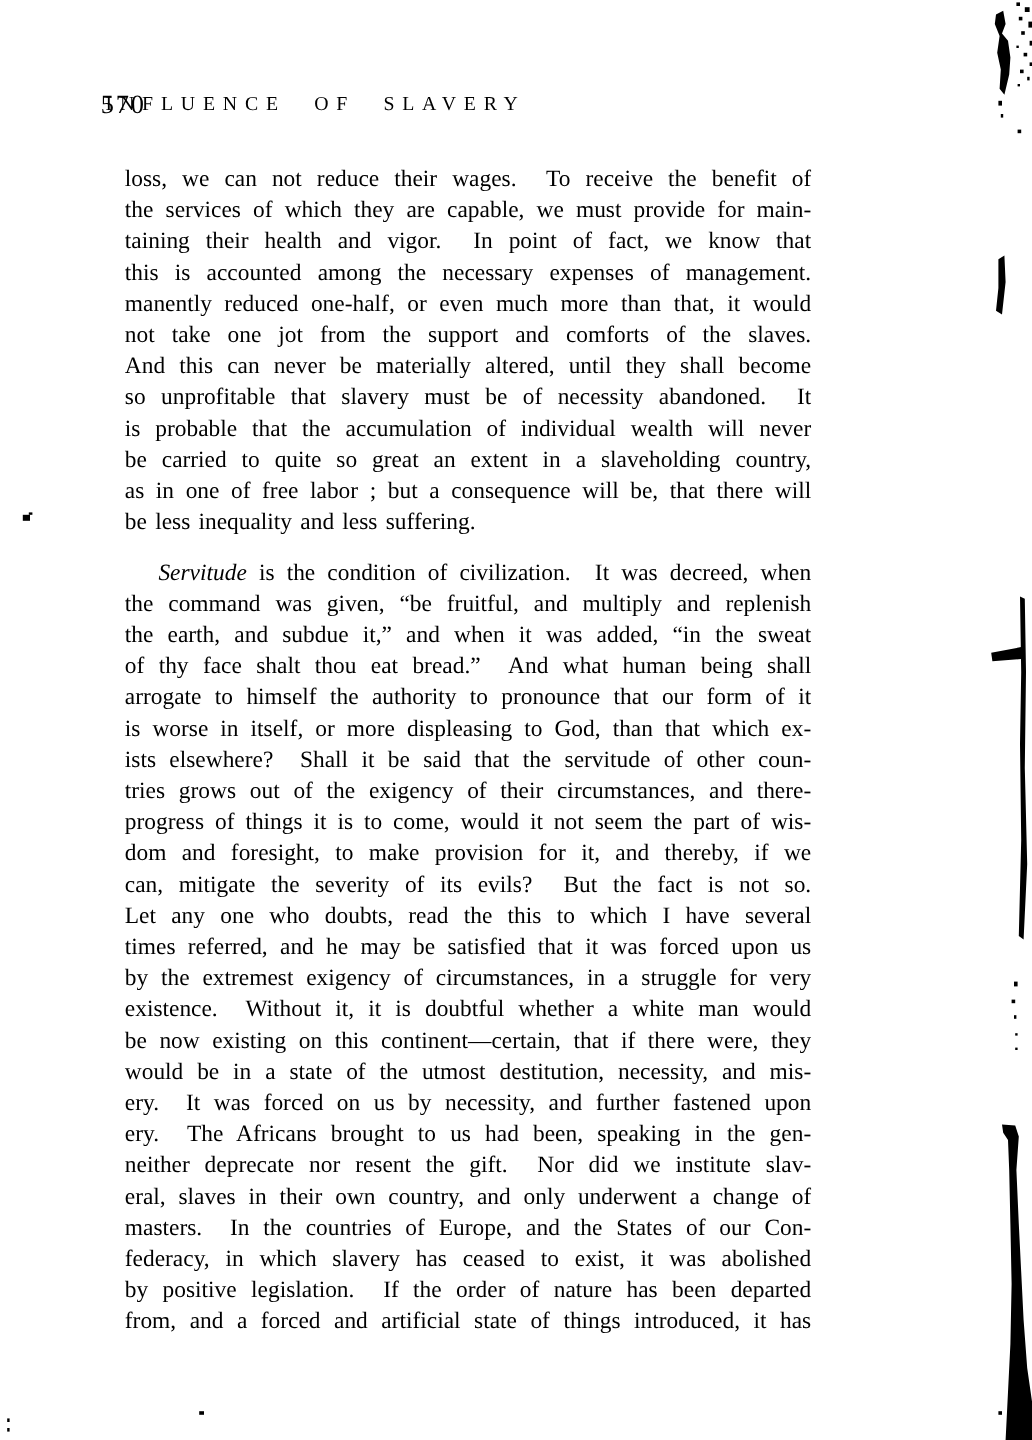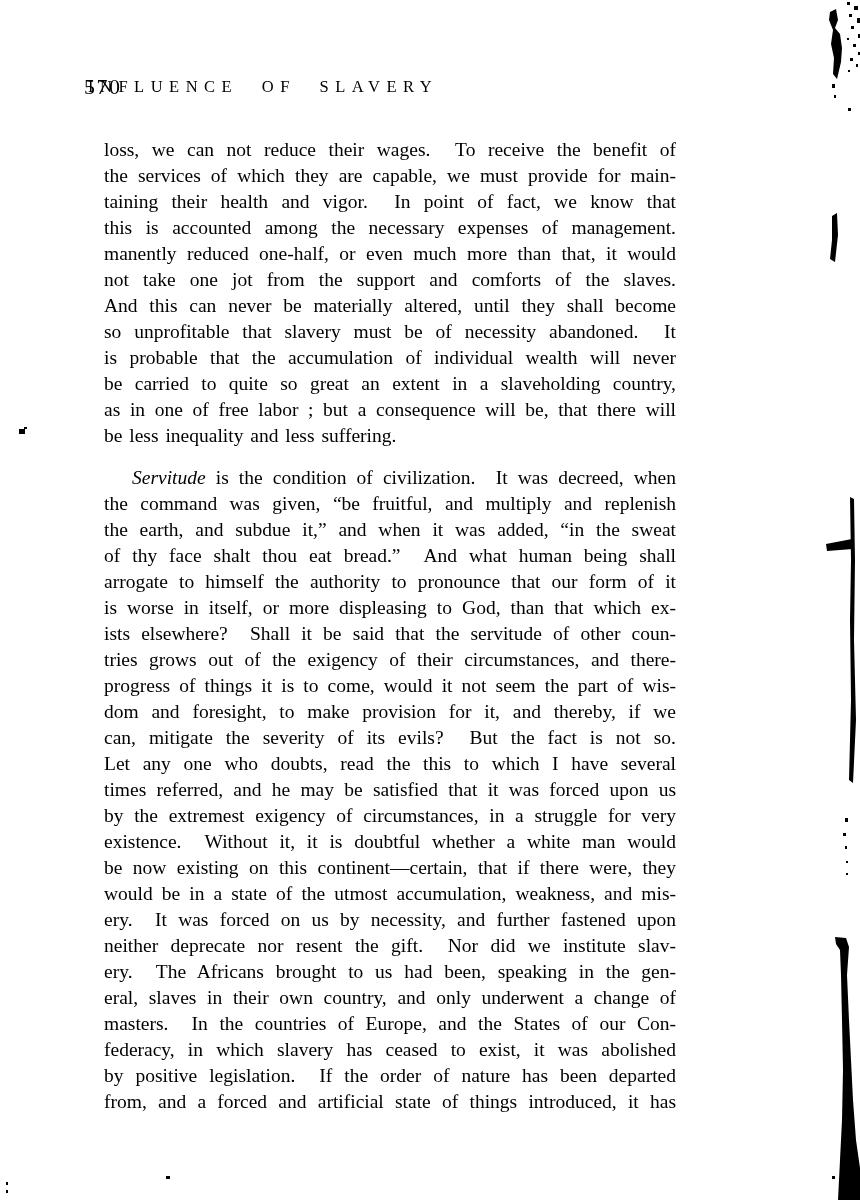--- a/index.html
+++ b/index.html
@@ -89,24 +89,24 @@
         <div class="line">ists elsewhere?&nbsp; Shall it be said that the servitude of other coun-</div>
         <div class="line">tries grows out of the exigency of their circumstances, and there-</div>
         <div class="line">progress of things it is to come, would it not seem the part of wis-</div>
         <div class="line">dom and foresight, to make provision for it, and thereby, if we</div>
         <div class="line">can, mitigate the severity of its evils?&nbsp; But the fact is not so.</div>
         <div class="line">Let any one who doubts, read the this to which I have several</div>
         <div class="line">times referred, and he may be satisfied that it was forced upon us</div>
         <div class="line">by the extremest exigency of circumstances, in a struggle for very</div>
         <div class="line">existence.&nbsp; Without it, it is doubtful whether a white man would</div>
         <div class="line">be now existing on this continent—certain, that if there were, they</div>
-        <div class="line">would be in a state of the utmost accumulation, weakness, and mis-</div>
+        <div class="line">would be in a state of the utmost destitution, necessity, and mis-</div>
         <div class="line">ery.&nbsp; It was forced on us by necessity, and further fastened upon</div>
+        <div class="line">ery.&nbsp; The Africans brought to us had been, speaking in the gen-</div>
         <div class="line">neither deprecate nor resent the gift.&nbsp; Nor did we institute slav-</div>
-        <div class="line">ery.&nbsp; The Africans brought to us had been, speaking in the gen-</div>
         <div class="line">eral, slaves in their own country, and only underwent a change of</div>
         <div class="line">masters.&nbsp; In the countries of Europe, and the States of our Con-</div>
         <div class="line">federacy, in which slavery has ceased to exist, it was abolished</div>
         <div class="line">by positive legislation.&nbsp; If the order of nature has been departed</div>
         <div class="line">from, and a forced and artificial state of things introduced, it has</div>
       </div>
     </div>
 </div>
 
 <svg class="artifacts" width="860" height="1200" viewBox="0 0 860 1200" xmlns="http://www.w3.org/2000/svg" aria-hidden="true">

